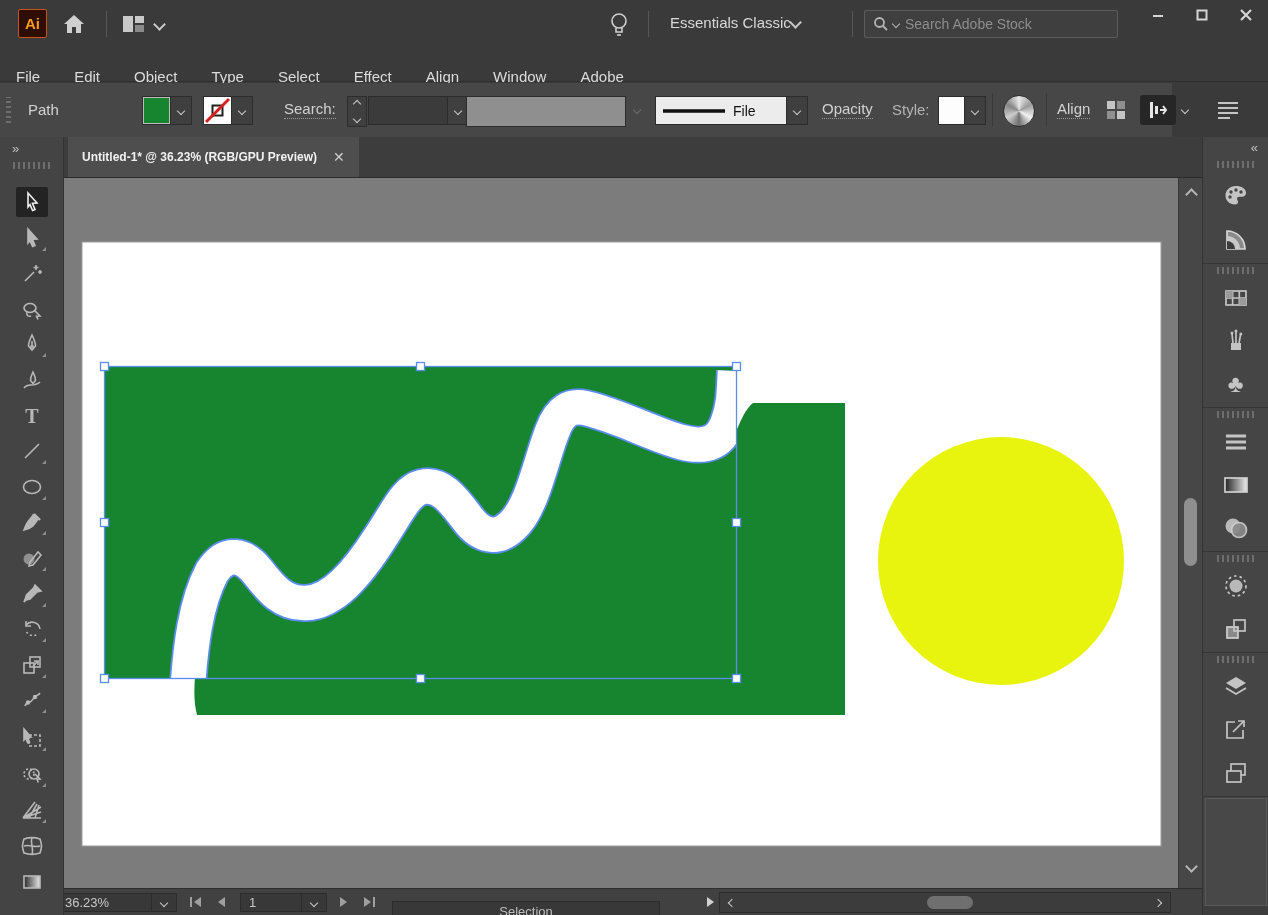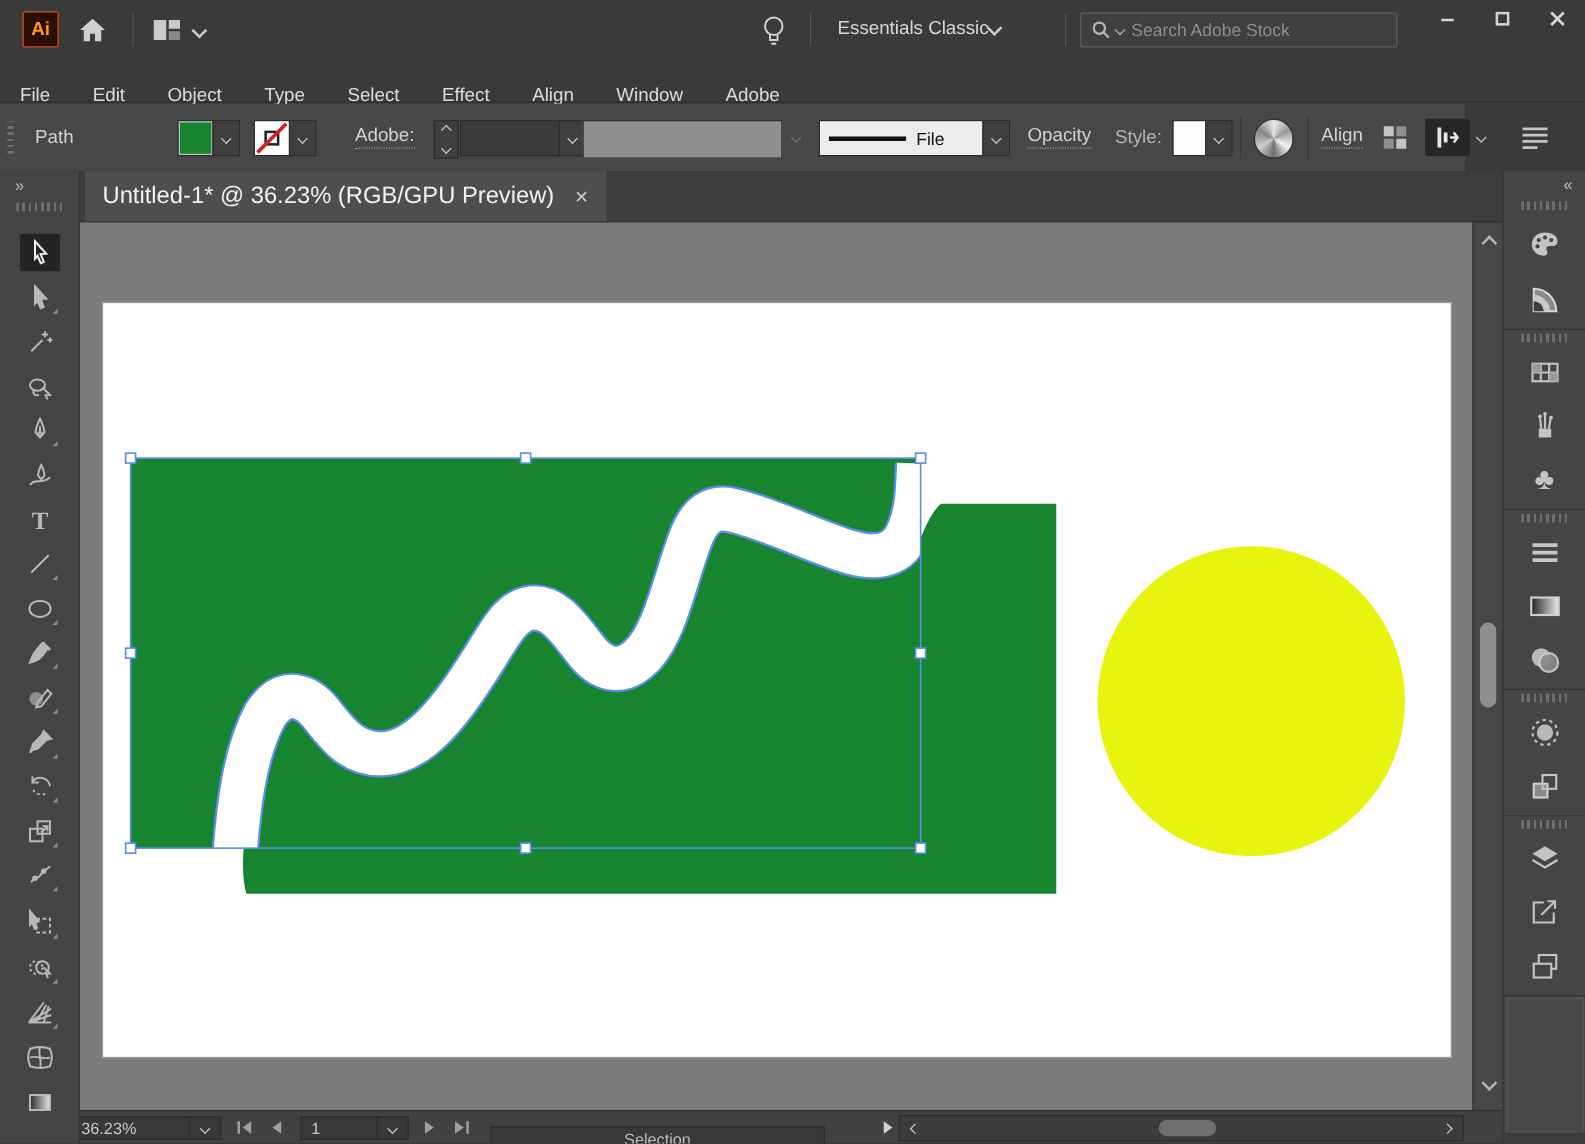--- a/index.html
+++ b/index.html
@@ -28,21 +28,21 @@
   .grip-v{left:6px;top:14px;width:5px;height:26px;background:repeating-linear-gradient(0deg,#6e6e6e 0 2px,transparent 2px 5px);}
   .cb-label{font-size:15px;color:#d2d2d2;}
   .dotted-u{border-bottom:1px dotted #9a9a9a;padding-bottom:1px;}
   .combo{display:flex;border:1px solid #2c2c2c;height:27px;box-sizing:content-box;}
   .chevbox{width:20px;background:#3f3f3f;display:flex;align-items:center;justify-content:center;border-left:1px solid #2c2c2c;}
   .swatch{width:27px;height:27px;box-sizing:border-box;}
   .field-dark{background:#3b3b3b;}
   
   #tabbar{left:0;top:137px;width:1268px;height:41px;background:#3d3d3d;border-bottom:1px solid #2b2b2b;box-sizing:border-box;}
   #doc-tab{left:68px;top:0;height:40px;background:#4e4e4e;display:flex;align-items:center;padding:0 14px;gap:16px;}
-  #doc-tab .title{font-weight:normal;font-size:19px;color:#f1f1f1;white-space:nowrap;}
+  #doc-tab .title{font-weight:bold;font-size:12px;color:#f1f1f1;white-space:nowrap;}
   
   #rail{left:0;top:137px;width:64px;height:778px;background:#444444;z-index:5;border-right:1px solid #333;box-sizing:border-box;}
   .grip-h{height:7px;background:repeating-linear-gradient(90deg,#6e6e6e 0 2px,transparent 2px 5px);}
   .tool{position:absolute;left:16px;width:32px;height:30px;display:flex;align-items:center;justify-content:center;border-radius:2px;}
   .tool.active{background:#232323;}
   .tool.flyout:after{content:"";position:absolute;right:2px;bottom:2px;border-left:4px solid transparent;border-bottom:4px solid #8f8f8f;}
   .tool svg{stroke:#b8b8b8;fill:none;stroke-width:1.6;}
   .tool.active svg{stroke:#efefef;}
   
   #canvas{left:64px;top:178px;width:1114px;height:710px;background:#7c7c7c;overflow:hidden;}
@@ -145,21 +145,21 @@
         <svg width="27" height="27" style="position:absolute;left:0;top:0">
           <rect x="8.5" y="8.5" width="10" height="10" fill="none" stroke="#222" stroke-width="2"></rect>
           <line x1="2" y1="25" x2="25" y2="2" stroke="#d42020" stroke-width="3"></line>
         </svg>
       </div>
       <div class="chevbox">
           <div class="chev sm"></div>
         </div>
     </div>
 
-    <span class="cb-label dotted-u abs" style="left:284px;top:17px">Adobe:</span>
+    <span class="cb-label dotted-u abs" style="left:284px;top:17px">Search:</span>
 
     <div class="abs" style="left:347px;top:13px;width:18px;height:29px;border:1px solid #2c2c2c;background:#3f3f3f;display:flex;flex-direction:column;align-items:center;justify-content:space-around">
       <div class="chev sm up"></div>
       <div class="chev sm"></div>
     </div>
     <div class="combo abs field-dark" style="left:368px;top:13px;width:100px">
       <div style="width:78px"></div>
       <div class="chevbox">
           <div class="chev sm"></div>
         </div>

